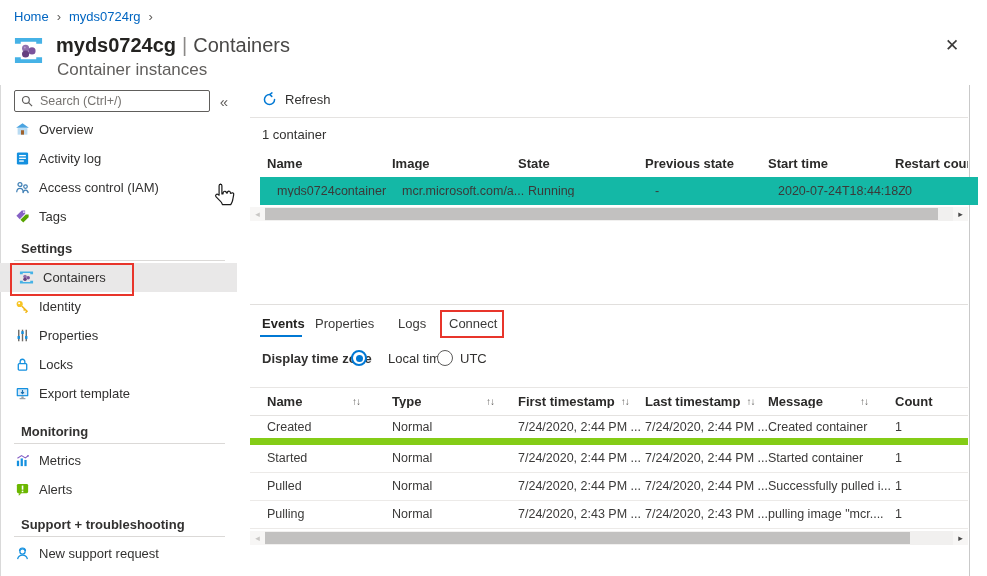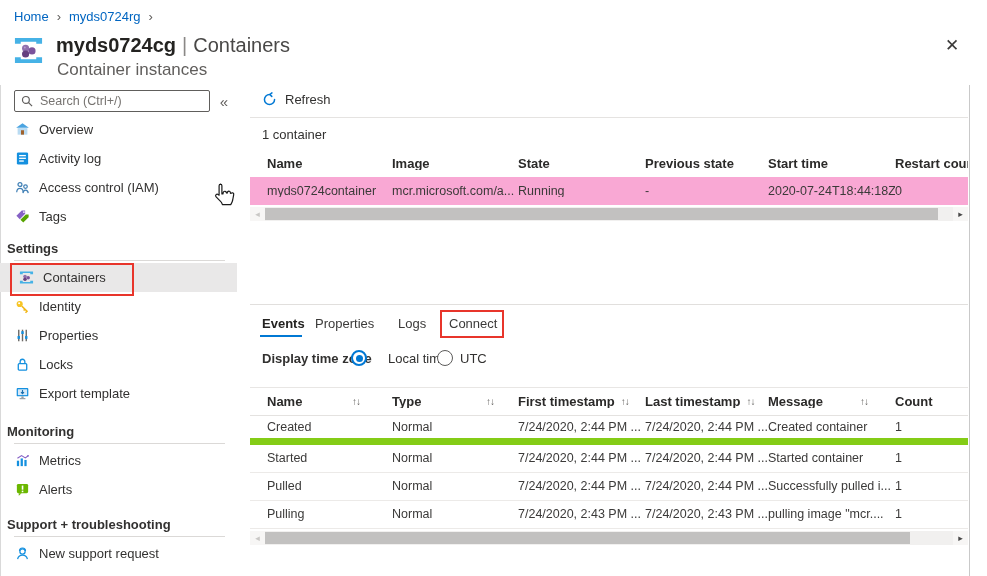--- a/index.html
+++ b/index.html
@@ -27,41 +27,41 @@
   .search-row{display:flex;align-items:center;margin:5px 6px 0 14px;}
   .search-box{width:196px;height:22px;border:1px solid #605e5c;border-radius:2px;
               display:flex;align-items:center;padding:0 6px;gap:5px;background:#fff;box-sizing:border-box;}
   .search-box input{border:none;outline:none;flex:1;font-size:12.5px;font-family:inherit;color:#323130;min-width:0;background:transparent;}
   .search-box input::placeholder{color:#767370;}
   .collapse-btn{margin-left:auto;color:#605e5c;font-size:15px;cursor:pointer;padding:2px 3px;}
   .nav{margin-top:3px;}
   .nav-item{height:29px;display:flex;align-items:center;padding-left:14px;gap:9px;font-size:13px;cursor:pointer;}
   .nav-item.selected{background:#e9e8e8;}
   .nav-icon{width:16px;height:16px;flex:none;display:flex;align-items:center;justify-content:center;}
-  .section-header{margin-top:4px;padding:7px 0 5px 7px;font-size:13px;font-weight:700;color:#323130;}
+  .section-header{margin-top:4px;padding:7px 0 5px 21px;font-size:13px;font-weight:700;color:#323130;}
   .section-header.gap-lg{margin-top:10px;}
   .section-header.gap-md{margin-top:7px;}
   .section-divider{height:1px;background:#dbd9d7;margin:0 12px 2px 14px;}
 
   .red-box{position:absolute;border:2px solid #e8352b;pointer-events:none;box-sizing:border-box;}
   .red-box.containers{left:10px;top:178px;width:124px;height:33px;}
 
   
   .refresh-btn{left:262px;top:92px;display:flex;align-items:center;gap:8px;font-size:13px;cursor:pointer;}
   .toolbar-divider{left:250px;top:117px;width:718px;height:1px;background:#e5e3e1;}
   .count-label{left:262px;top:128px;font-size:13px;}
 
   
   .grid{display:grid;grid-template-columns:125px 126px 127px 123px 127px 1fr;
         padding-left:17px;align-items:center;box-sizing:border-box;}
   .grid>div{overflow:hidden;white-space:nowrap;padding-right:8px;}
   .t-head{font-size:13px;font-weight:600;color:#2b2a29;}
   .t-cells{font-size:12.5px;color:#3b3a39;}
   .t1-head{left:250px;top:150px;width:718px;height:26px;}
-  .t1-row{left:250px;top:177px;width:718px;height:28px;background:#f9a8d4;cursor:pointer;}
+  .t1-row{left:260px;top:177px;width:718px;height:28px;background:#14b8a6;cursor:pointer;}
 
   .panel-divider{left:250px;top:304px;width:718px;height:1px;background:#e1dfdd;}
 
   
   .tab{top:317px;font-size:13px;color:#3b3a39;cursor:pointer;}
   .tab.active{font-weight:600;color:#242321;}
   .tab-underline{left:260px;top:335px;width:42px;height:2px;background:#0078d4;}
   .red-box.connect{left:440px;top:310px;width:64px;height:28px;}
 
   

